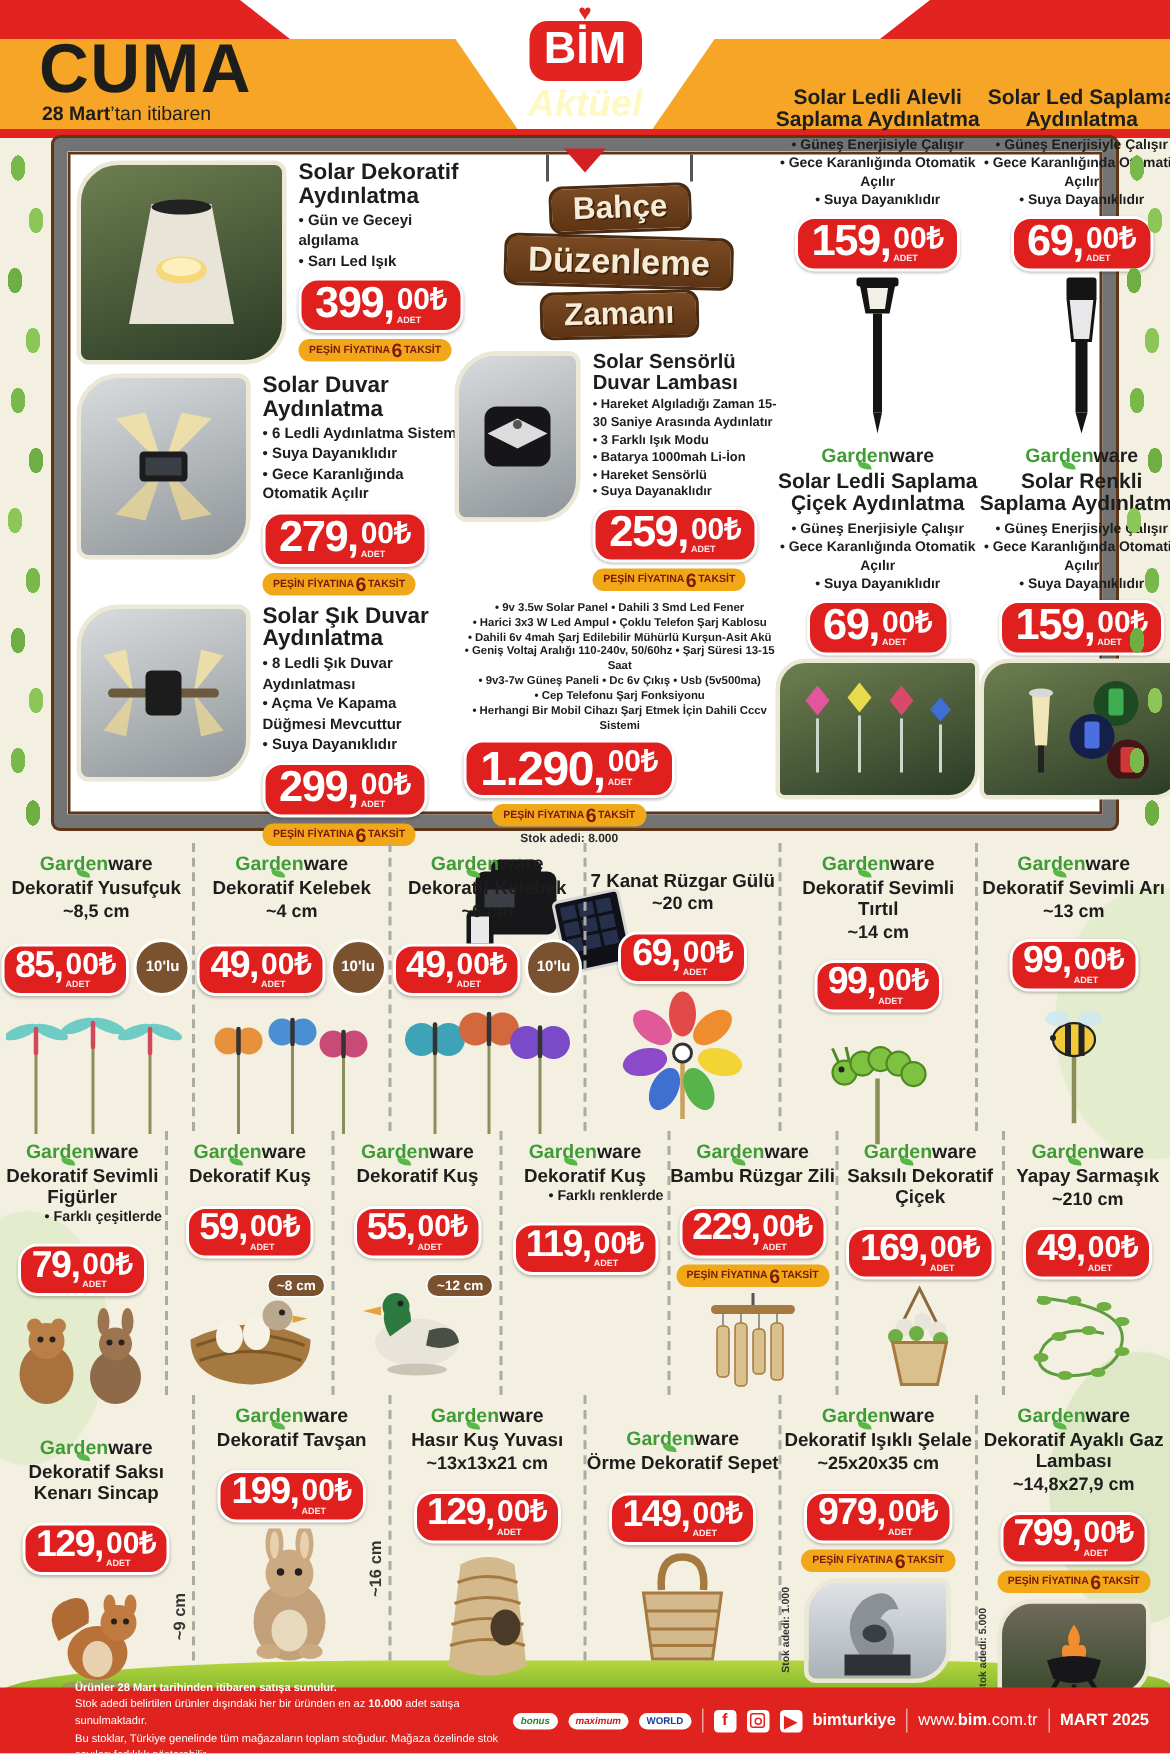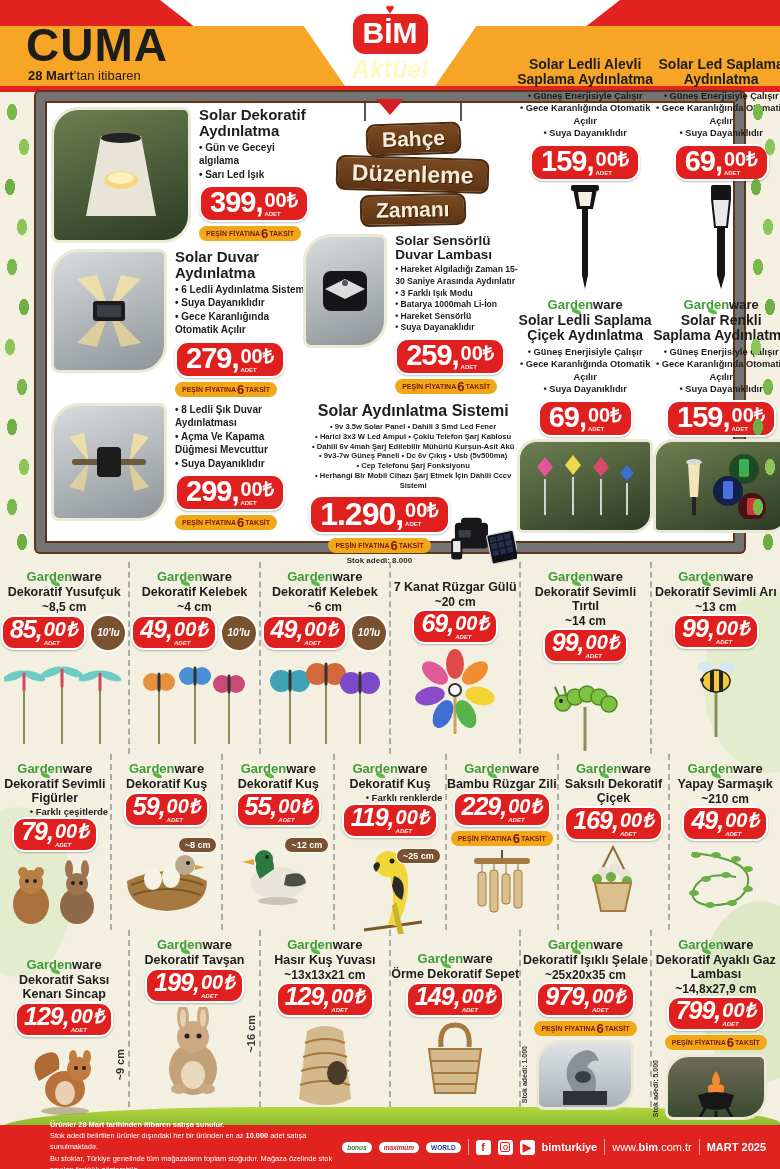--- a/index.html
+++ b/index.html
@@ -77,37 +77,37 @@
   .sign:before,.sign:after{content:"";position:absolute;top:-8px;width:2px;height:18px;background:#555;}
   .sign:before{left:28px;} .sign:after{right:28px;}
   .plank{background:linear-gradient(#7a4a22,#5d3414);border:2px solid #4a2a10;border-radius:9px;
      color:#f7ecd7;font-weight:800;font-size:21px;padding:2px 14px;margin:2px auto;width:max-content;
      text-shadow:1px 1px 0 #3a2008;}
   .plank.p1{transform:rotate(-2deg);} .plank.p2{transform:rotate(1.6deg);font-size:23px;}
   .plank.p3{transform:rotate(-1.2deg);}
   .sys{width:100%;text-align:center;}
   .sys h3{margin:2px 0;font-size:16px;font-weight:800;}
   .sys ul.bl{font-size:7.6px;line-height:1.3;font-weight:700;}
-  .sysrow{display:flex;align-items:flex-start;justify-content:flex-start;gap:0;margin-top:2px;}
+  .sysrow{display:flex;align-items:flex-start;justify-content:flex-start;gap:0;margin-top:2px;flex-direction:column;}
   .syscol{display:flex;flex-direction:column;align-items:center;}
   .stockh{font-size:8px;font-weight:700;color:#2b2b2b;margin-top:3px;}
   .stakes{display:flex;justify-content:center;margin-top:2px;}
   
   .rows{background:
      radial-gradient(90px 140px at 18px 330px,#e4ecce 60%,transparent 61%),
      radial-gradient(110px 150px at 770px 120px,#e4ecce 60%,transparent 61%),
      radial-gradient(100px 150px at 760px 430px,#dfe8c6 60%,transparent 61%),#f3f0e1;}
   .prow{display:flex;}
   .prow1{height:192px;} .prow2{height:176px;} .prow3{height:177px;}
   .pcell{flex:1;text-align:center;padding-top:5px;position:relative;}
   .pcell+.pcell{border-left:2px dashed #a9aca3;}
   .pname{font-size:12.5px;font-weight:800;line-height:1.1;margin-top:1px;}
   .psize{font-size:12px;font-weight:600;}
   .pnote{font-size:9.5px;font-weight:700;padding-left:28px;}
-  .pricerow{display:flex;align-items:center;justify-content:center;gap:3px;margin-top:0;font-style:italic;}
+  .pricerow{display:flex;align-items:flex-end;justify-content:center;gap:3px;margin-top:12px;}
   .pricerow .price{padding:1px 7px 2px;}
   .pricerow .pl{font-size:25px;}
   .rbadge{width:34px;height:34px;border-radius:50%;background:#7a5230;color:#fff;font-size:10px;
      font-weight:800;display:flex;align-items:center;justify-content:center;flex:none;border:2px solid #fff;}
   .pimg{position:relative;margin-top:4px;display:flex;justify-content:center;}
   .cmbadge{position:absolute;right:4px;top:6px;background:#7a5230;color:#fff;font-size:9px;font-weight:800;
      padding:2px 6px;border-radius:8px;border:1.5px solid #fff;}
   .vlab{position:absolute;right:2px;top:8px;writing-mode:vertical-rl;transform:rotate(180deg);
      font-size:11px;font-weight:700;color:#333;}
   .vstock{position:absolute;left:0px;top:6px;writing-mode:vertical-rl;transform:rotate(180deg);
@@ -227,20 +227,21 @@
           <svg width="90" height="70" viewBox="0 0 90 70">
               <polygon points="25,35 5,10 20,6 25,35" fill="#f3e3a6" opacity=".85"></polygon>
               <polygon points="65,35 85,10 70,6 65,35" fill="#f3e3a6" opacity=".85"></polygon>
               <polygon points="25,35 5,60 20,64 25,35" fill="#e8d697" opacity=".8"></polygon>
               <polygon points="65,35 85,60 70,64 65,35" fill="#e8d697" opacity=".8"></polygon>
               <rect x="8" y="32" width="74" height="6" rx="3" fill="#6b5a3e"></rect>
               <rect x="33" y="20" width="24" height="30" rx="4" fill="#1c1c1c"></rect>
             </svg>
         </div>
         <div class="spt">
+          <h3>Solar Şık Duvar Aydınlatma</h3>
           <ul class="bl">
             <li>• 8 Ledli Şık Duvar Aydınlatması</li>
             <li>• Açma Ve Kapama Düğmesi Mevcuttur</li>
             <li>• Suya Dayanıklıdır</li>
           </ul>
           <div class="price">
             <span class="pl">299,</span>
             <span class="pr">
                 <span class="pd">00₺</span>
                 <span class="pu">ADET</span>
@@ -288,25 +289,25 @@
           </div><br>
           <div class="taksit">
             <span>PEŞİN FİYATINA</span>
               <span class="n">6</span>
               <span>TAKSİT</span>
           </div>
         </div>
       </div>
 
       <div class="sys">
-        <h3>Solar Aydınlatma Sistemi</h3>
         <ul class="bl">
           <li>• 9v 3.5w Solar Panel • Dahili 3 Smd Led Fener</li>
           <li>• Harici 3x3 W Led Ampul • Çoklu Telefon Şarj Kablosu</li>
           <li>• Dahili 6v 4mah Şarj Edilebilir Mühürlü Kurşun-Asit Akü</li>
+          <li>• Geniş Voltaj Aralığı 110-240v, 50/60hz • Şarj Süresi 13-15 Saat</li>
           <li>• 9v3-7w Güneş Paneli • Dc 6v Çıkış • Usb (5v500ma)</li>
           <li>• Cep Telefonu Şarj Fonksiyonu</li>
           <li>• Herhangi Bir Mobil Cihazı Şarj Etmek İçin Dahili Cccv Sistemi</li>
         </ul>
         <div class="sysrow">
           <div class="syscol">
             <div class="price big">
               <span class="pl">1.290,</span>
               <span class="pr">
                   <span class="pd">00₺</span>
@@ -756,32 +757,20 @@
       <div class="pname">Dekoratif Kuş</div>
       <div class="pnote">• Farklı renklerde</div>
       <div class="pricerow">
           <div class="price">
             <span class="pl">119,</span>
             <span class="pr">
               <span class="pd">00₺</span>
               <span class="pu">ADET</span>
             </span>
           </div>
-        </div>
-      <div class="pimg">
-          <span class="cmbadge">~25 cm</span>
-          <svg width="80" height="96" viewBox="0 0 80 96">
-            <line x1="14" y1="88" x2="72" y2="80" stroke="#7c5627" stroke-width="3"></line>
-            <path d="M36 16 Q58 14 58 40 Q58 66 46 84 L38 82 Q46 62 42 44 Z" fill="#f2d63a"></path>
-            <circle cx="38" cy="22" r="13" fill="#f2d63a"></circle>
-            <circle cx="42" cy="19" r="2.5" fill="#222"></circle>
-            <path d="M28 20 Q20 22 26 30 Q30 26 30 22Z" fill="#2b2b2b"></path>
-            <path d="M44 34 Q58 38 52 58 Q44 54 42 44Z" fill="#2b2b2b"></path>
-            <path d="M46 60 L54 92 L48 92 L42 64Z" fill="#c9b32e"></path>
-          </svg>
         </div>
     </div>
     <div class="pcell">
       <div class="gw"><span class="g">Garden</span><span class="w">ware</span><span class="leaf"></span></div>
       <div class="pname">Bambu Rüzgar Zili</div>
       <div class="pricerow">
           <div class="price">
             <span class="pl">229,</span>
             <span class="pr">
               <span class="pd">00₺</span>

